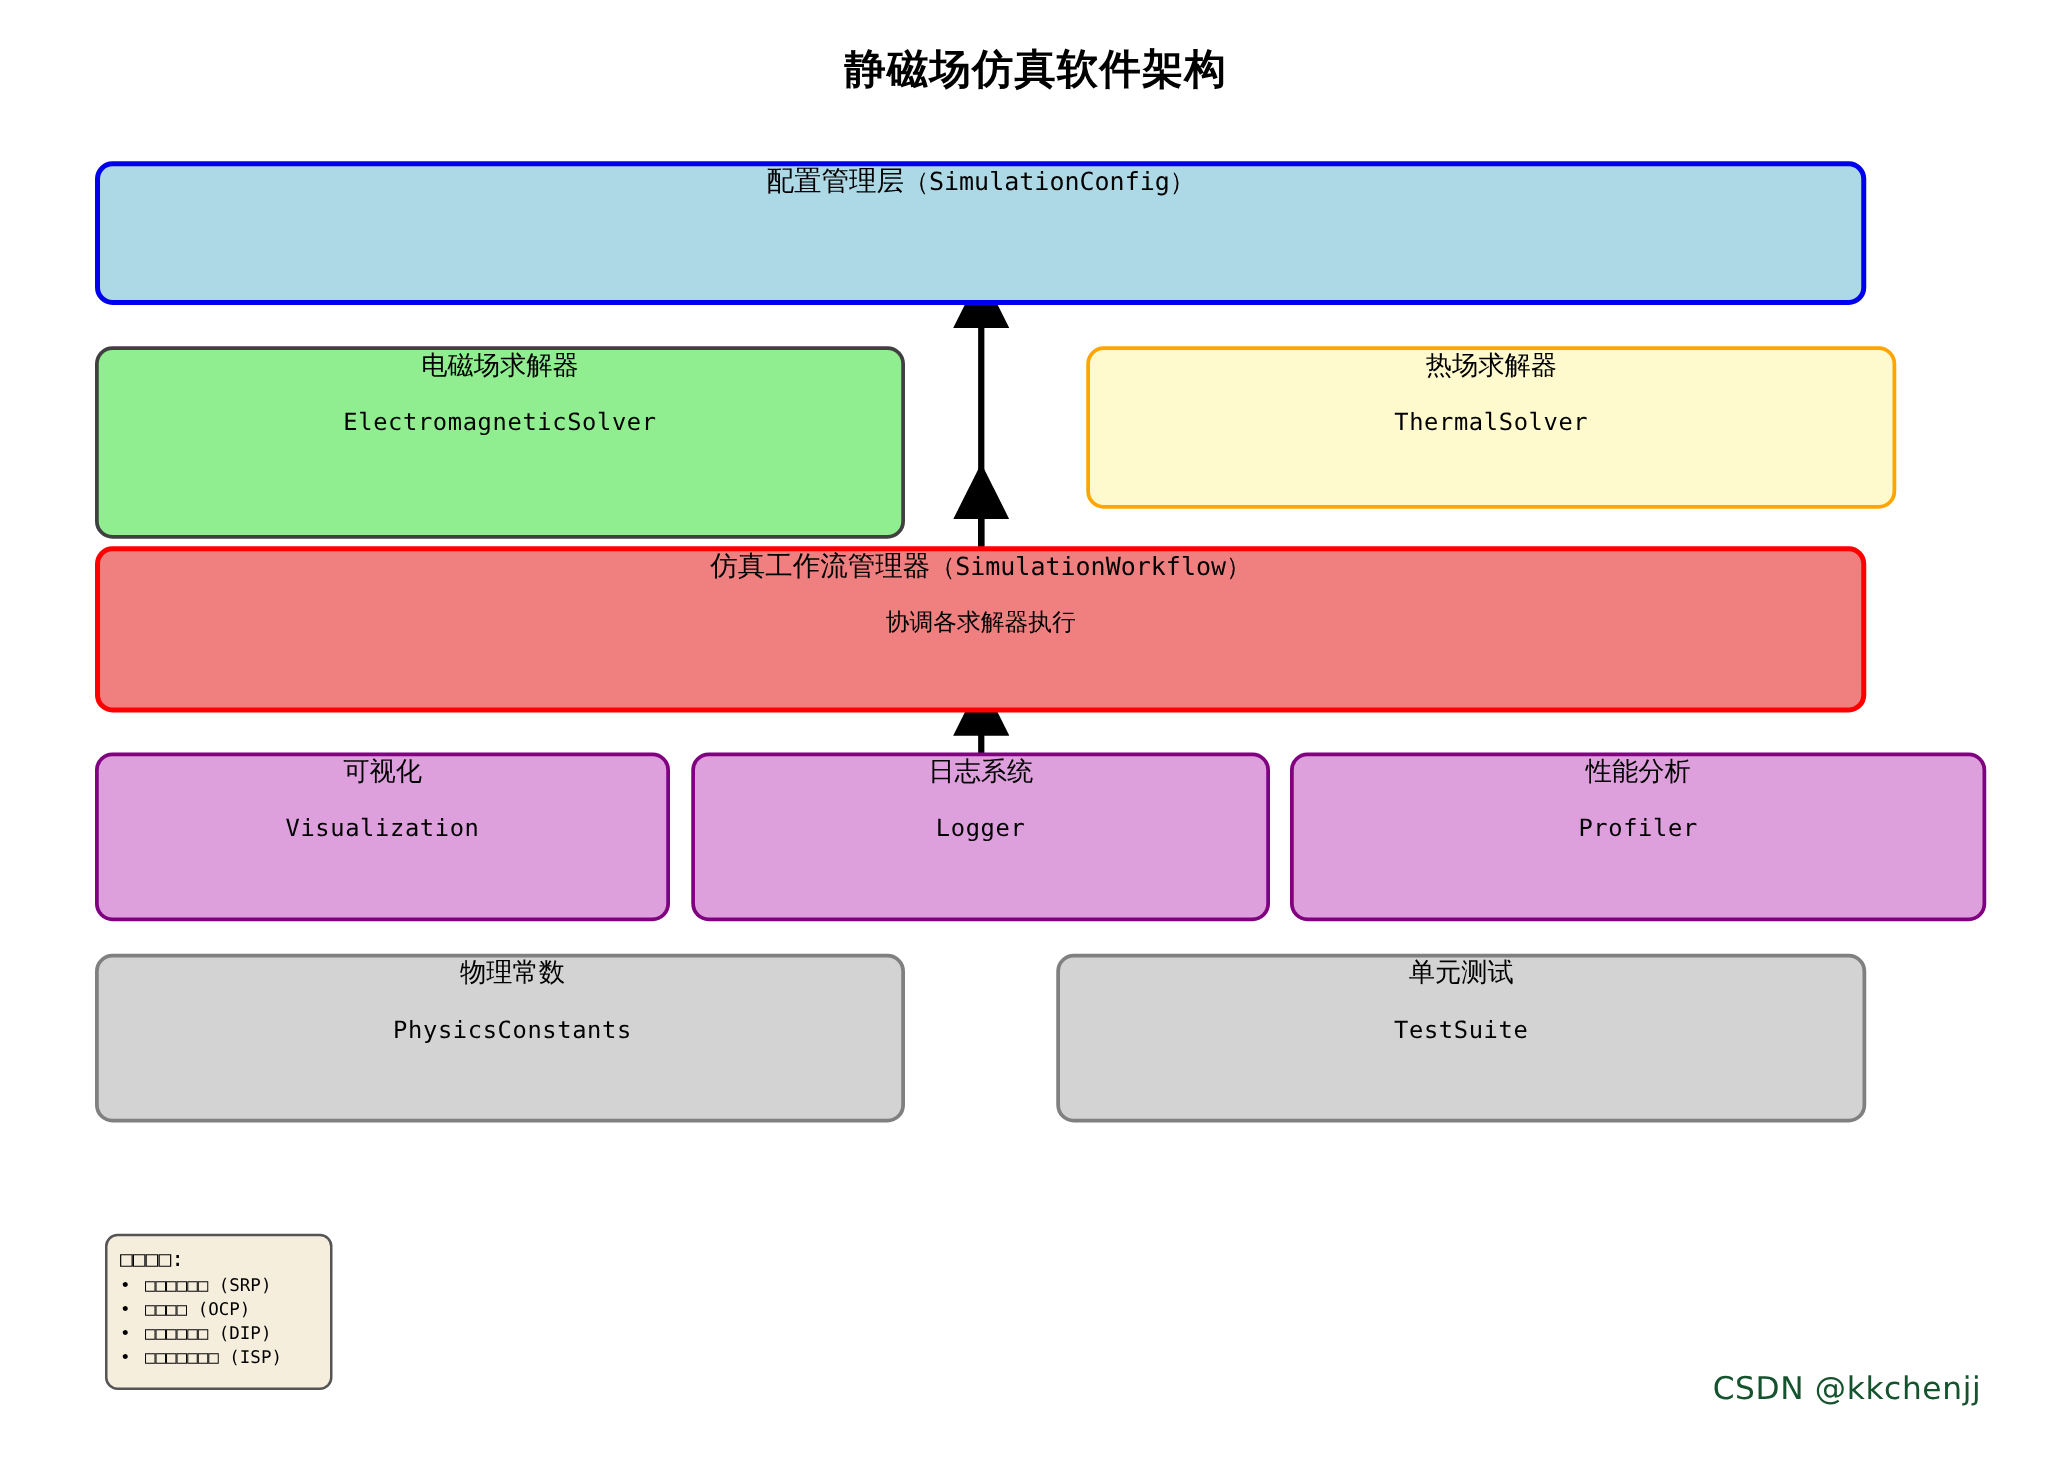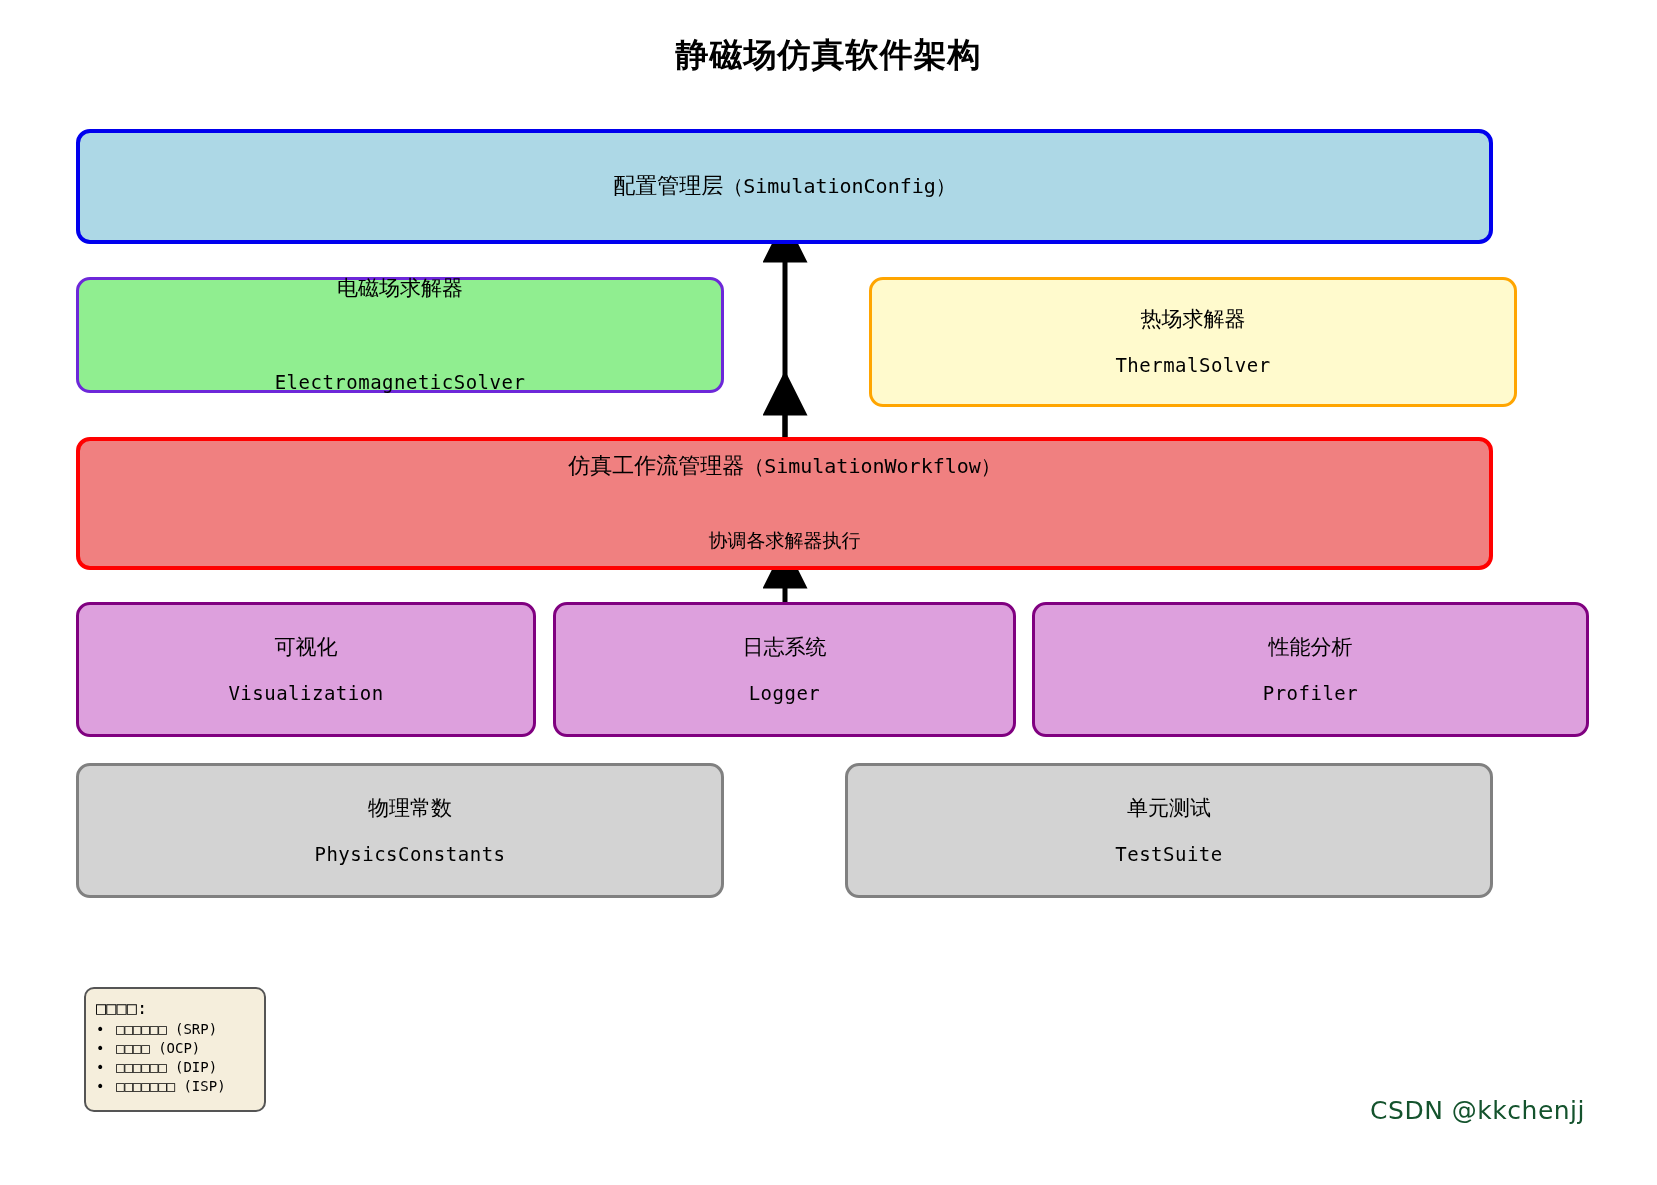--- a/index.html
+++ b/index.html
@@ -33,21 +33,21 @@
     letter-spacing: 1px;
     font-family: "DejaVu Sans", sans-serif;
   }
 
   .box {
     position: absolute;
     box-sizing: border-box;
     display: flex;
     flex-direction: column;
     align-items: center;
-    justify-content: center;
+    justify-content: flex-start;
     text-align: center;
   }
   .box .cn {
     font-size: 21px;
     font-family: "DejaVu Sans", sans-serif;
     line-height: 1.2;
   }
   .box .en {
     font-size: 19px;
     font-family: "DejaVu Sans Mono", monospace;
@@ -70,43 +70,41 @@
     display: inline-block;
     white-space: nowrap;
   }
   .mixed-line .mono {
     font-family: "DejaVu Sans Mono", monospace;
     font-size: 20px;
   }
 
   
   #box-em {
-    left: 76px; top: 277px; width: 648px; height: 116px;
+    left: 76px; top: 277px; width: 648px; height: 154px;
     background: #90EE90;
-    border: 3px solid #6d28d9;
-    border-radius: 14px;
-    gap: 48px;
+    border: 3px solid #404040;
+    border-radius: 14px;
   }
 
   
   #box-thermal {
     left: 845px; top: 277px; width: 648px; height: 130px;
     background: #FFFACD;
     border: 3px solid #FFA500;
     border-radius: 14px;
     margin-left: 24px;
   }
 
   
   #box-workflow {
     left: 76px; top: 437px; width: 1417px; height: 133px;
     background: #F08080;
     border: 4px solid #FF0000;
     border-radius: 14px;
-    gap: 30px;
   }
   #box-workflow .cn { font-size: 22px; }
   #box-workflow .sub {
     font-size: 19px;
     margin-top: 18px;
     font-family: "DejaVu Sans", sans-serif;
   }
 
   
   .box-util {

